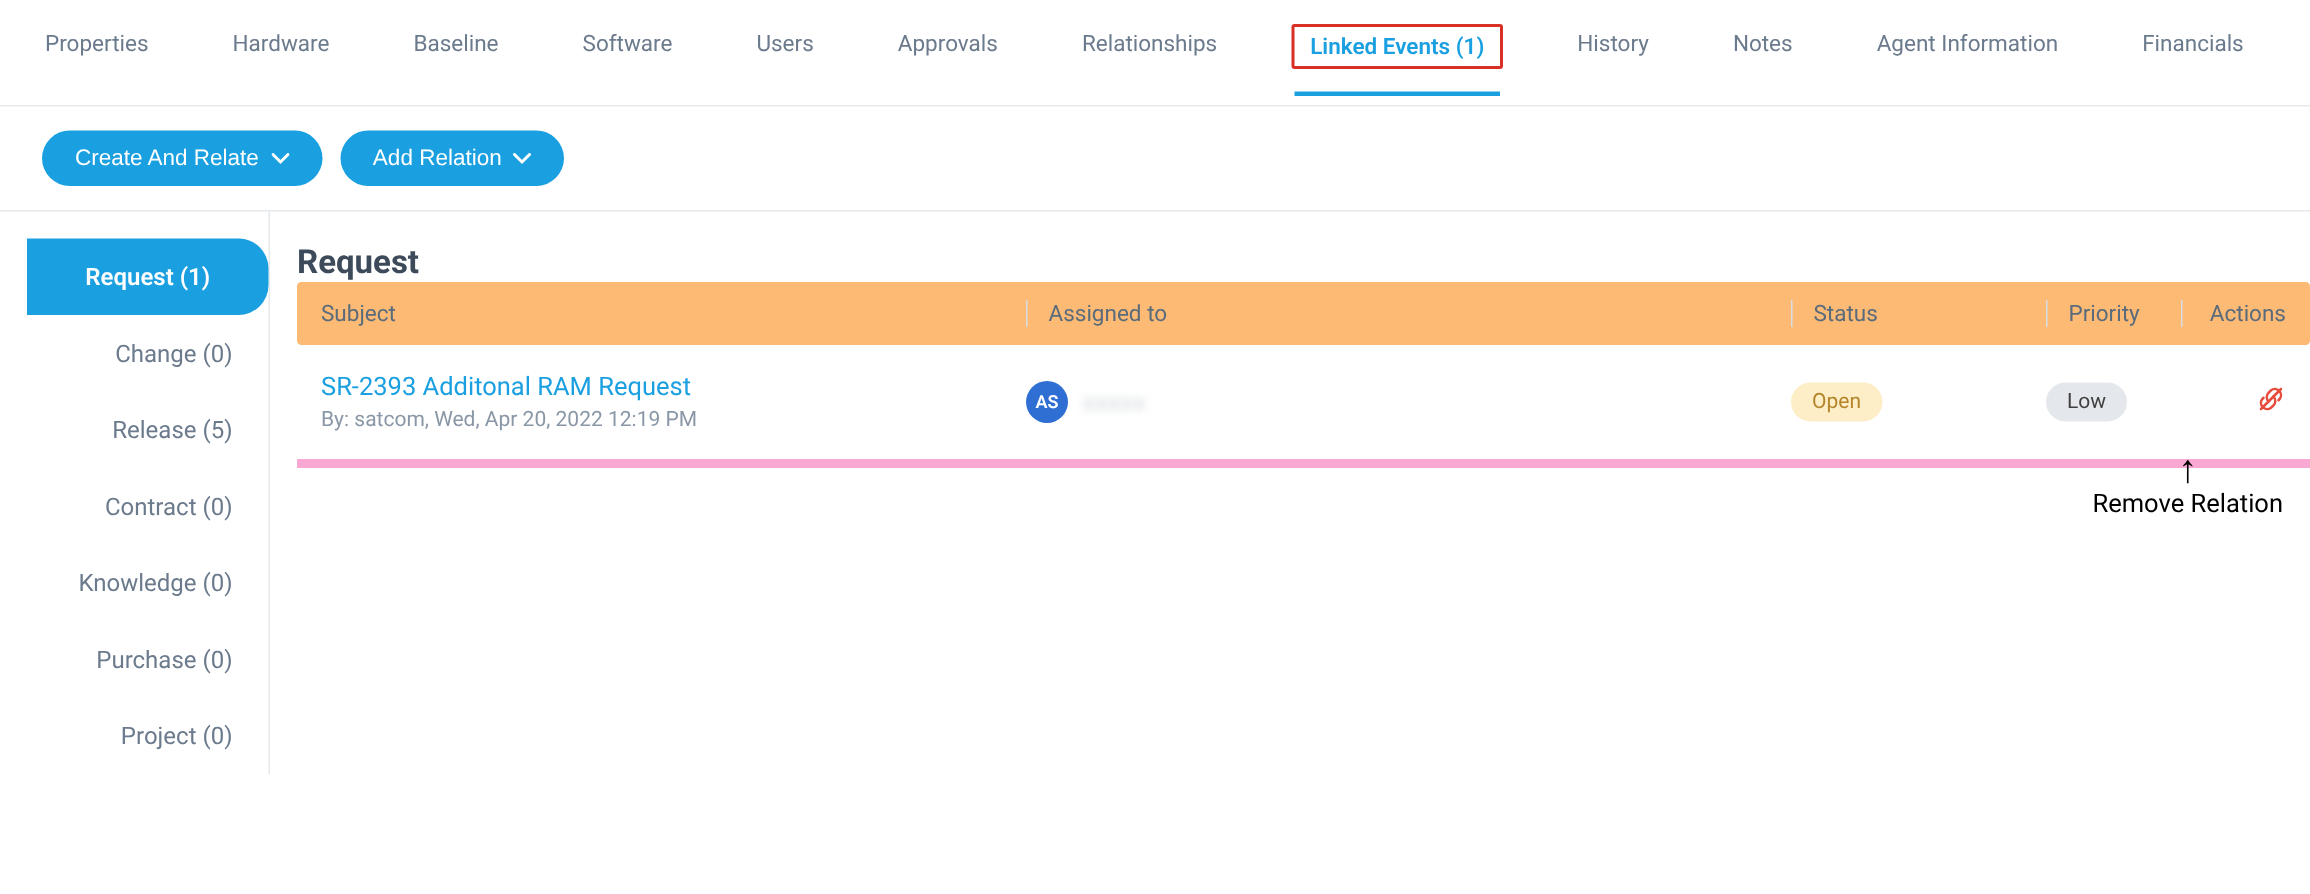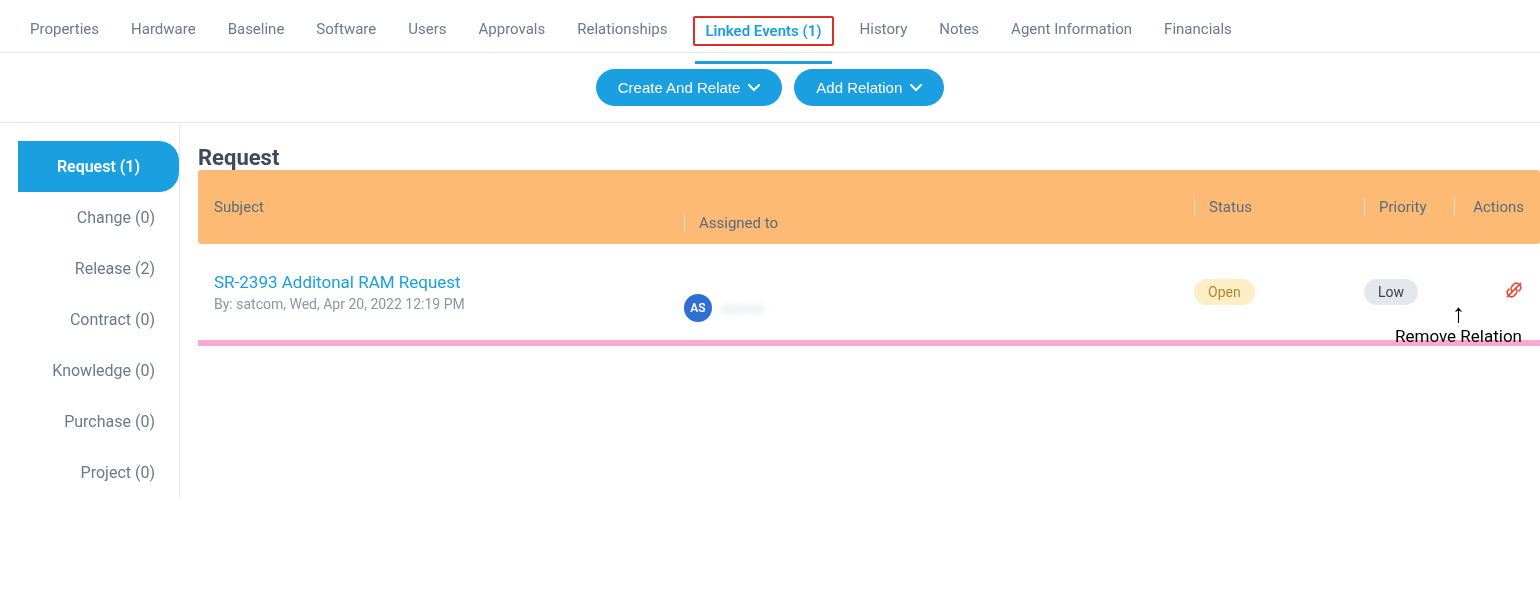--- a/index.html
+++ b/index.html
@@ -5,22 +5,22 @@
   * { box-sizing: border-box; margin: 0; padding: 0; }
   body {
     font-family: -apple-system, BlinkMacSystemFont, "Segoe UI", Roboto, Arial, sans-serif;
     font-size: 15px;
     color: #4a5568;
     background: #fff;
     width: 1540px;
   }
   .tabs {
     display: flex;
-    gap: 20px;
-    padding: 16px 24px 6px 24px;
+    gap: 44px;
+    padding: 16px 24px 24px 24px;
     border-bottom: 1px solid #e6e9ec;
   }
   .tab {
     color: #6b7a8c;
     cursor: pointer;
     padding: 4px 6px;
     position: relative;
   }
   .tab.active {
     color: #1a9fe0;
@@ -33,23 +33,23 @@
     content: "";
     position: absolute;
     left: 0;
     right: 0;
     bottom: -20px;
     height: 3px;
     background: #1a9fe0;
   }
   .action-bar {
     display: flex;
-    justify-content: center;
+    justify-content: flex-start;
     gap: 12px;
-    padding: 16px 8px;
+    padding: 16px 28px;
     border-bottom: 1px solid #e6e9ec;
     align-items: center;
   }
   .btn {
     background: #1a9fe0;
     color: #fff;
     border: none;
     border-radius: 22px;
     padding: 10px 22px;
     font-size: 15px;
@@ -99,21 +99,21 @@
   .table-head {
     display: flex;
     background: #fdba74;
     border-radius: 3px;
     padding: 12px 16px;
     color: #5a6b7c;
     font-size: 15px;
     align-items: center;
   }
   .col-subject { flex: 0 0 470px; }
-  .col-assigned { flex: 1; margin-top: 32px; }
+  .col-assigned { flex: 1; }
   .col-status { flex: 0 0 170px; }
   .col-priority { flex: 0 0 90px; }
   .col-actions { flex: 0 0 70px; text-align: right; }
   .row {
     display: flex;
     padding: 18px 16px;
     border-bottom: 6px solid #f9a8d4;
     align-items: center;
   }
   .subj-title {
@@ -223,21 +223,21 @@
             <path d="M1 1l5 5 5-5" stroke="#fff" stroke-width="2" fill="none" stroke-linecap="round"></path>
           </svg>
     </span>
   </button>
 </div>
 
 <div class="content">
   <div class="side">
     <div class="side-item active">Request (1)</div>
     <div class="side-item">Change (0)</div>
-    <div class="side-item">Release (2)</div>
+    <div class="side-item">Release (5)</div>
     <div class="side-item">Contract (0)</div>
     <div class="side-item">Knowledge (0)</div>
     <div class="side-item">Purchase (0)</div>
     <div class="side-item">Project (0)</div>
   </div>
 
   <div class="main">
     <h2>Request</h2>
 
     <div class="table-head">

